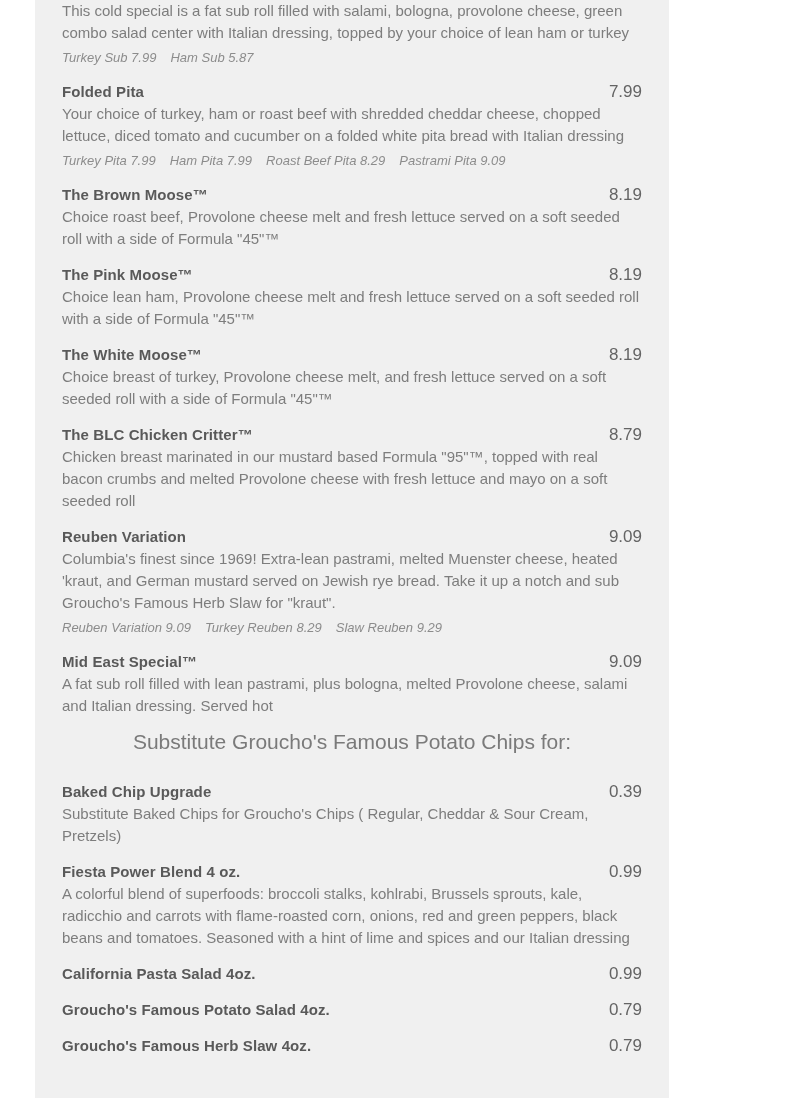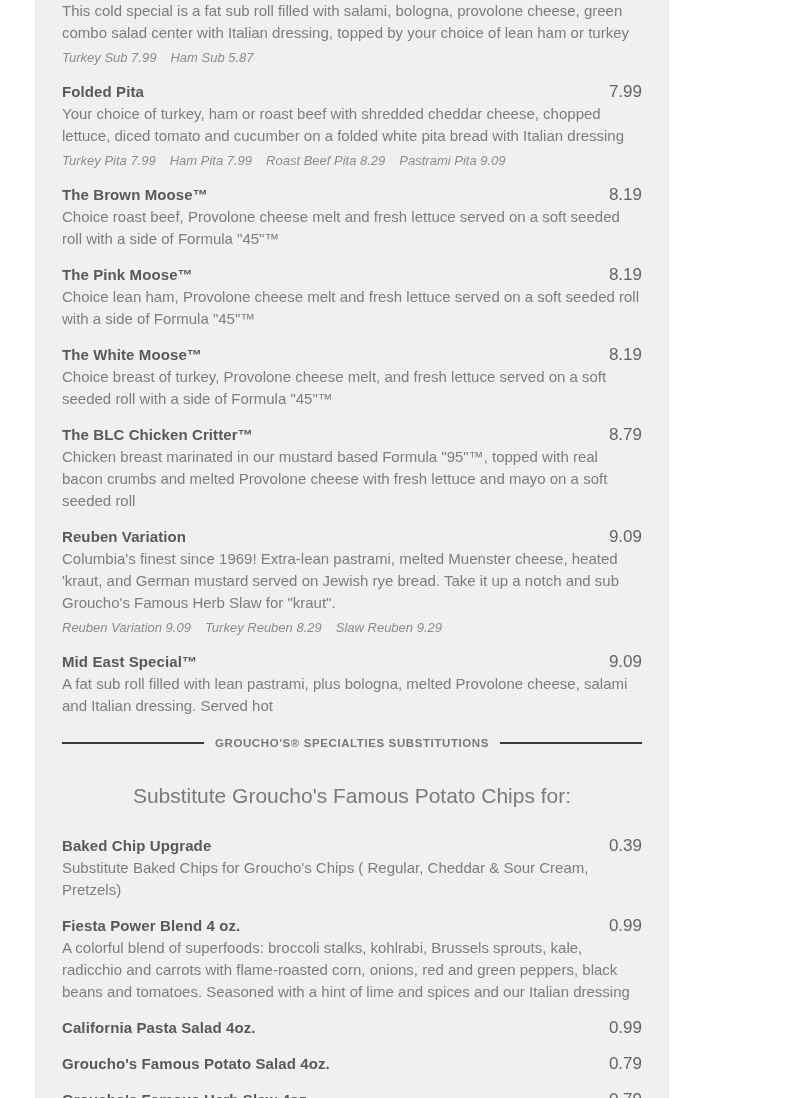--- a/index.html
+++ b/index.html
@@ -149,25 +149,20 @@
             <div class="item-header">
               <span class="item-title">Mid East Special™</span>
               <span class="item-price">9.09</span>
             </div>
             <div class="item-desc">A fat sub roll filled with lean pastrami, plus bologna, melted Provolone cheese, salami and Italian dressing. Served hot</div>
           </div>
         </div>
     </div>
 
     <div class="section">
-      <div class="section-divider">
-        <span class="divider-line"></span>
-        <span class="divider-label">GROUCHO'S® SPECIALTIES SUBSTITUTIONS</span>
-        <span class="divider-line"></span>
-      </div>
       <div class="section-intro">Substitute Groucho's Famous Potato Chips for:</div>
       <div>
           <div class="menu-item">
             <div class="item-header">
               <span class="item-title">Baked Chip Upgrade</span>
               <span class="item-price">0.39</span>
             </div>
             <div class="item-desc">Substitute Baked Chips for Groucho's Chips ( Regular, Cheddar &amp; Sour Cream, Pretzels)</div>
           </div>
           <div class="menu-item">

